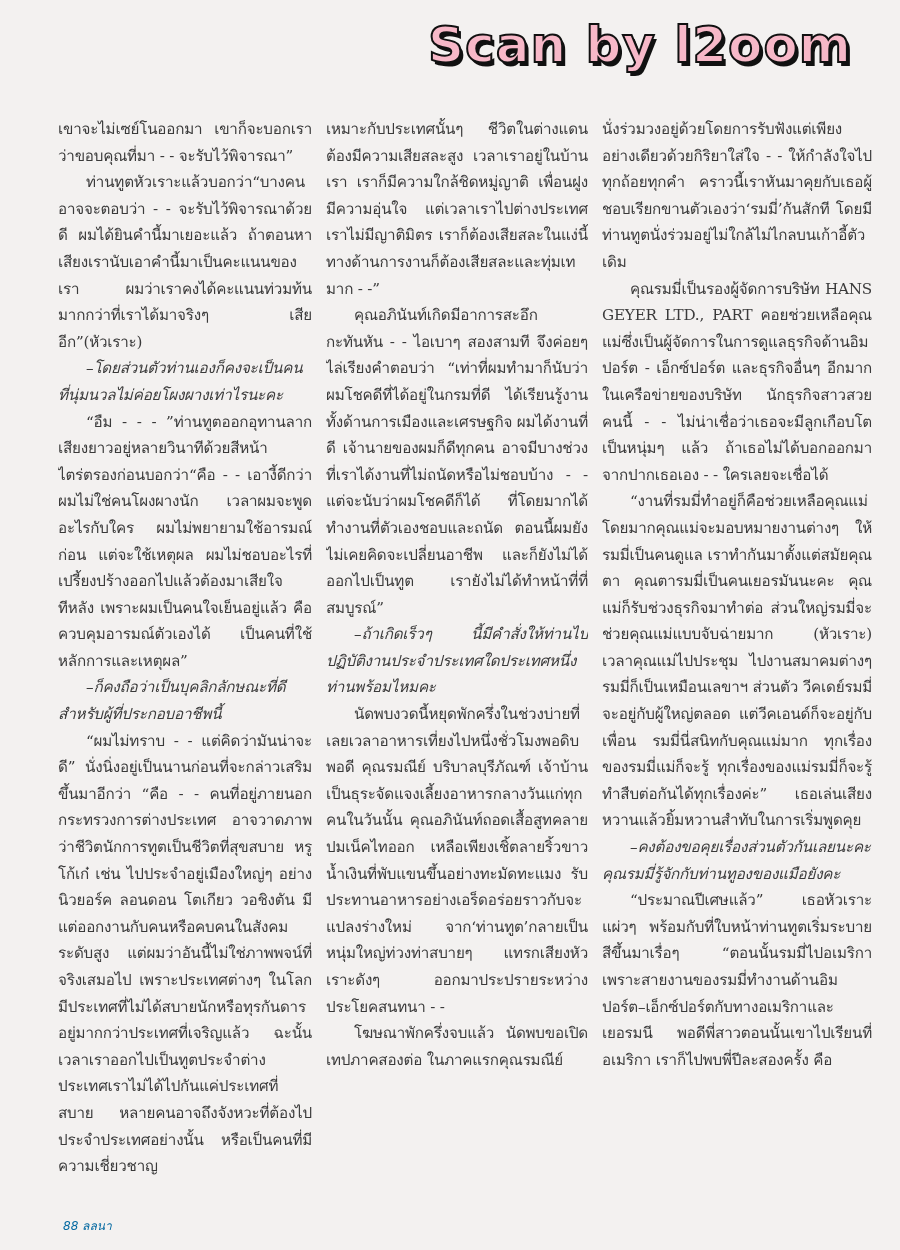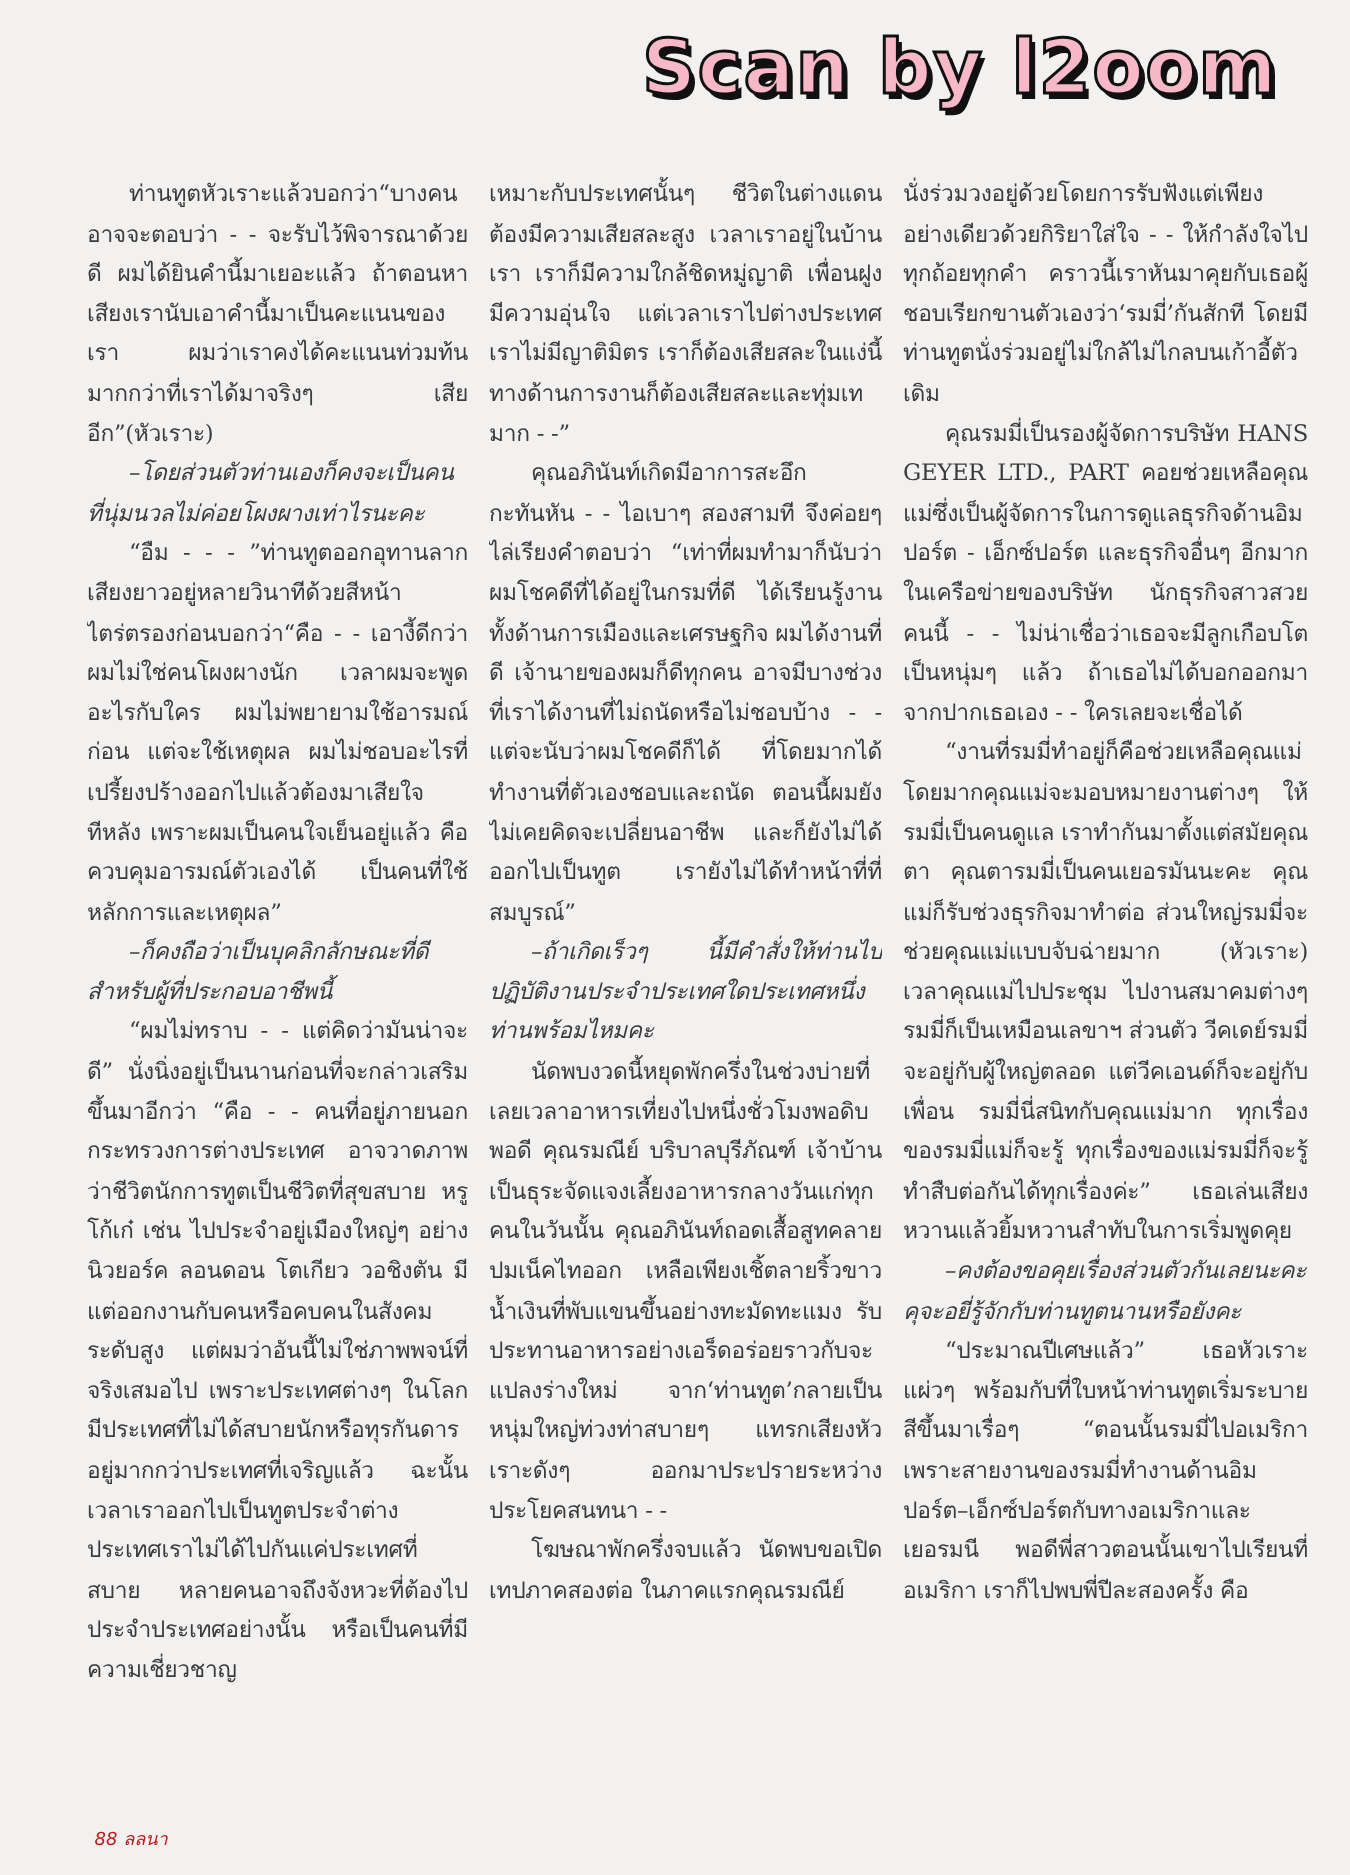--- a/index.html
+++ b/index.html
@@ -28,45 +28,46 @@
     margin: 0; font-size: 15.2px; line-height: 26.6px;
     text-align: justify; text-align-last: left;
     letter-spacing: -0.2px;
   }
   .col p.indent { text-indent: 28px; }
   .col p.q { font-style: italic; text-indent: 28px; }
   .col p.q.noindent, .col p.noindent { text-indent: 0; }
   .footer {
     position: absolute; left: 63px; top: 1216px;
     font-family: "DejaVu Sans", "Liberation Sans", sans-serif;
-    font-style: italic; font-size: 12px; color: #b91c1c; text-align: center;
+    font-style: italic; font-size: 12px; color: #0369a1; text-align: center;
   }
 </style>
 </head>
 <body>
 
 <div class="watermark">Scan by l2oom</div>
 
 <div class="columns">
   <div class="col">
+    <p class="noindent">เขาจะไม่เซย์โนออกมา เขาก็จะบอกเราว่าขอบคุณที่มา - - จะรับไว้พิจารณา”</p>
     <p class="indent">ท่านทูตหัวเราะแล้วบอกว่า“บางคนอาจจะตอบว่า - - จะรับไว้พิจารณาด้วยดี ผมได้ยินคำนี้มาเยอะแล้ว ถ้าตอนหาเสียงเรานับเอาคำนี้มาเป็นคะแนนของเรา ผมว่าเราคงได้คะแนนท่วมท้นมากกว่าที่เราได้มาจริงๆ เสียอีก”(หัวเราะ)</p>
     <p class="q">–โดยส่วนตัวท่านเองก็คงจะเป็นคนที่นุ่มนวลไม่ค่อยโผงผางเท่าไรนะคะ</p>
     <p class="indent">“อืม - - - ”ท่านทูตออกอุทานลากเสียงยาวอยู่หลายวินาทีด้วยสีหน้าไตร่ตรองก่อนบอกว่า“คือ - - เอางี้ดีกว่า ผมไม่ใช่คนโผงผางนัก เวลาผมจะพูดอะไรกับใคร ผมไม่พยายามใช้อารมณ์ก่อน แต่จะใช้เหตุผล ผมไม่ชอบอะไรที่เปรี้ยงปร้างออกไปแล้วต้องมาเสียใจทีหลัง เพราะผมเป็นคนใจเย็นอยู่แล้ว คือควบคุมอารมณ์ตัวเองได้ เป็นคนที่ใช้หลักการและเหตุผล”</p>
     <p class="q">–ก็คงถือว่าเป็นบุคลิกลักษณะที่ดีสำหรับผู้ที่ประกอบอาชีพนี้</p>
     <p class="indent">“ผมไม่ทราบ - - แต่คิดว่ามันน่าจะดี” นั่งนิ่งอยู่เป็นนานก่อนที่จะกล่าวเสริมขึ้นมาอีกว่า “คือ - - คนที่อยู่ภายนอกกระทรวงการต่างประเทศ อาจวาดภาพว่าชีวิตนักการทูตเป็นชีวิตที่สุขสบาย หรูโก้เก๋ เช่น ไปประจำอยู่เมืองใหญ่ๆ อย่างนิวยอร์ค ลอนดอน โตเกียว วอชิงตัน มีแต่ออกงานกับคนหรือคบคนในสังคมระดับสูง แต่ผมว่าอันนี้ไม่ใช่ภาพพจน์ที่จริงเสมอไป เพราะประเทศต่างๆ ในโลกมีประเทศที่ไม่ได้สบายนักหรือทุรกันดารอยู่มากกว่าประเทศที่เจริญแล้ว ฉะนั้นเวลาเราออกไปเป็นทูตประจำต่างประเทศเราไม่ได้ไปกันแค่ประเทศที่สบาย หลายคนอาจถึงจังหวะที่ต้องไปประจำประเทศอย่างนั้น หรือเป็นคนที่มีความเชี่ยวชาญ</p>
   </div>
   <div class="col">
     <p class="noindent">เหมาะกับประเทศนั้นๆ ชีวิตในต่างแดนต้องมีความเสียสละสูง เวลาเราอยู่ในบ้านเรา เราก็มีความใกล้ชิดหมู่ญาติ เพื่อนฝูงมีความอุ่นใจ แต่เวลาเราไปต่างประเทศเราไม่มีญาติมิตร เราก็ต้องเสียสละในแง่นี้ ทางด้านการงานก็ต้องเสียสละและทุ่มเทมาก - -”</p>
     <p class="indent">คุณอภินันท์เกิดมีอาการสะอึกกะทันหัน - - ไอเบาๆ สองสามที จึงค่อยๆ ไล่เรียงคำตอบว่า “เท่าที่ผมทำมาก็นับว่าผมโชคดีที่ได้อยู่ในกรมที่ดี ได้เรียนรู้งานทั้งด้านการเมืองและเศรษฐกิจ ผมได้งานที่ดี เจ้านายของผมก็ดีทุกคน อาจมีบางช่วงที่เราได้งานที่ไม่ถนัดหรือไม่ชอบบ้าง - - แต่จะนับว่าผมโชคดีก็ได้ ที่โดยมากได้ทำงานที่ตัวเองชอบและถนัด ตอนนี้ผมยังไม่เคยคิดจะเปลี่ยนอาชีพ และก็ยังไม่ได้ออกไปเป็นทูต เรายังไม่ได้ทำหน้าที่ที่สมบูรณ์”</p>
     <p class="q">–ถ้าเกิดเร็วๆ นี้มีคำสั่งให้ท่านไปปฏิบัติงานประจำประเทศใดประเทศหนึ่งท่านพร้อมไหมคะ</p>
     <p class="indent">นัดพบงวดนี้หยุดพักครึ่งในช่วงบ่ายที่เลยเวลาอาหารเที่ยงไปหนึ่งชั่วโมงพอดิบพอดี คุณรมณีย์ บริบาลบุรีภัณฑ์ เจ้าบ้านเป็นธุระจัดแจงเลี้ยงอาหารกลางวันแก่ทุกคนในวันนั้น คุณอภินันท์ถอดเสื้อสูทคลายปมเน็คไทออก เหลือเพียงเชิ้ตลายริ้วขาวน้ำเงินที่พับแขนขึ้นอย่างทะมัดทะแมง รับประทานอาหารอย่างเอร็ดอร่อยราวกับจะแปลงร่างใหม่ จาก‘ท่านทูต’กลายเป็นหนุ่มใหญ่ท่วงท่าสบายๆ แทรกเสียงหัวเราะดังๆ ออกมาประปรายระหว่างประโยคสนทนา - -</p>
     <p class="indent">โฆษณาพักครึ่งจบแล้ว นัดพบขอเปิดเทปภาคสองต่อ ในภาคแรกคุณรมณีย์</p>
   </div>
   <div class="col">
     <p class="noindent">นั่งร่วมวงอยู่ด้วยโดยการรับฟังแต่เพียงอย่างเดียวด้วยกิริยาใส่ใจ - - ให้กำลังใจไปทุกถ้อยทุกคำ คราวนี้เราหันมาคุยกับเธอผู้ชอบเรียกขานตัวเองว่า‘รมมี่’กันสักที โดยมีท่านทูตนั่งร่วมอยู่ไม่ใกล้ไม่ไกลบนเก้าอี้ตัวเดิม</p>
     <p class="indent">คุณรมมี่เป็นรองผู้จัดการบริษัท HANS GEYER LTD., PART คอยช่วยเหลือคุณแม่ซึ่งเป็นผู้จัดการในการดูแลธุรกิจด้านอิมปอร์ต - เอ็กซ์ปอร์ต และธุรกิจอื่นๆ อีกมากในเครือข่ายของบริษัท นักธุรกิจสาวสวยคนนี้ - - ไม่น่าเชื่อว่าเธอจะมีลูกเกือบโตเป็นหนุ่มๆ แล้ว ถ้าเธอไม่ได้บอกออกมาจากปากเธอเอง - - ใครเลยจะเชื่อได้</p>
     <p class="indent">“งานที่รมมี่ทำอยู่ก็คือช่วยเหลือคุณแม่ โดยมากคุณแม่จะมอบหมายงานต่างๆ ให้รมมี่เป็นคนดูแล เราทำกันมาตั้งแต่สมัยคุณตา คุณตารมมี่เป็นคนเยอรมันนะคะ คุณแม่ก็รับช่วงธุรกิจมาทำต่อ ส่วนใหญ่รมมี่จะช่วยคุณแม่แบบจับฉ่ายมาก (หัวเราะ) เวลาคุณแม่ไปประชุม ไปงานสมาคมต่างๆ รมมี่ก็เป็นเหมือนเลขาฯ ส่วนตัว วีคเดย์รมมี่จะอยู่กับผู้ใหญ่ตลอด แต่วีคเอนด์ก็จะอยู่กับเพื่อน รมมี่นี่สนิทกับคุณแม่มาก ทุกเรื่องของรมมี่แม่ก็จะรู้ ทุกเรื่องของแม่รมมี่ก็จะรู้ ทำสืบต่อกันได้ทุกเรื่องค่ะ” เธอเล่นเสียงหวานแล้วยิ้มหวานสำทับในการเริ่มพูดคุย</p>
-    <p class="q">–คงต้องขอคุยเรื่องส่วนตัวกันเลยนะคะ คุจะอยี่รู้จักกับท่านทูตนานหรือยังคะ</p>
+    <p class="q">–คงต้องขอคุยเรื่องส่วนตัวกันเลยนะคะ คุณรมมี่รู้จักกับท่านทูองของแมือยังคะ</p>
     <p class="indent">“ประมาณปีเศษแล้ว” เธอหัวเราะแผ่วๆ พร้อมกับที่ใบหน้าท่านทูตเริ่มระบายสีขึ้นมาเรื่อๆ “ตอนนั้นรมมี่ไปอเมริกา เพราะสายงานของรมมี่ทำงานด้านอิมปอร์ต–เอ็กซ์ปอร์ตกับทางอเมริกาและเยอรมนี พอดีพี่สาวตอนนั้นเขาไปเรียนที่อเมริกา เราก็ไปพบพี่ปีละสองครั้ง คือ</p>
   </div>
 </div>
 
 <div class="footer">88 ลลนา</div>
 
 </body></html>

